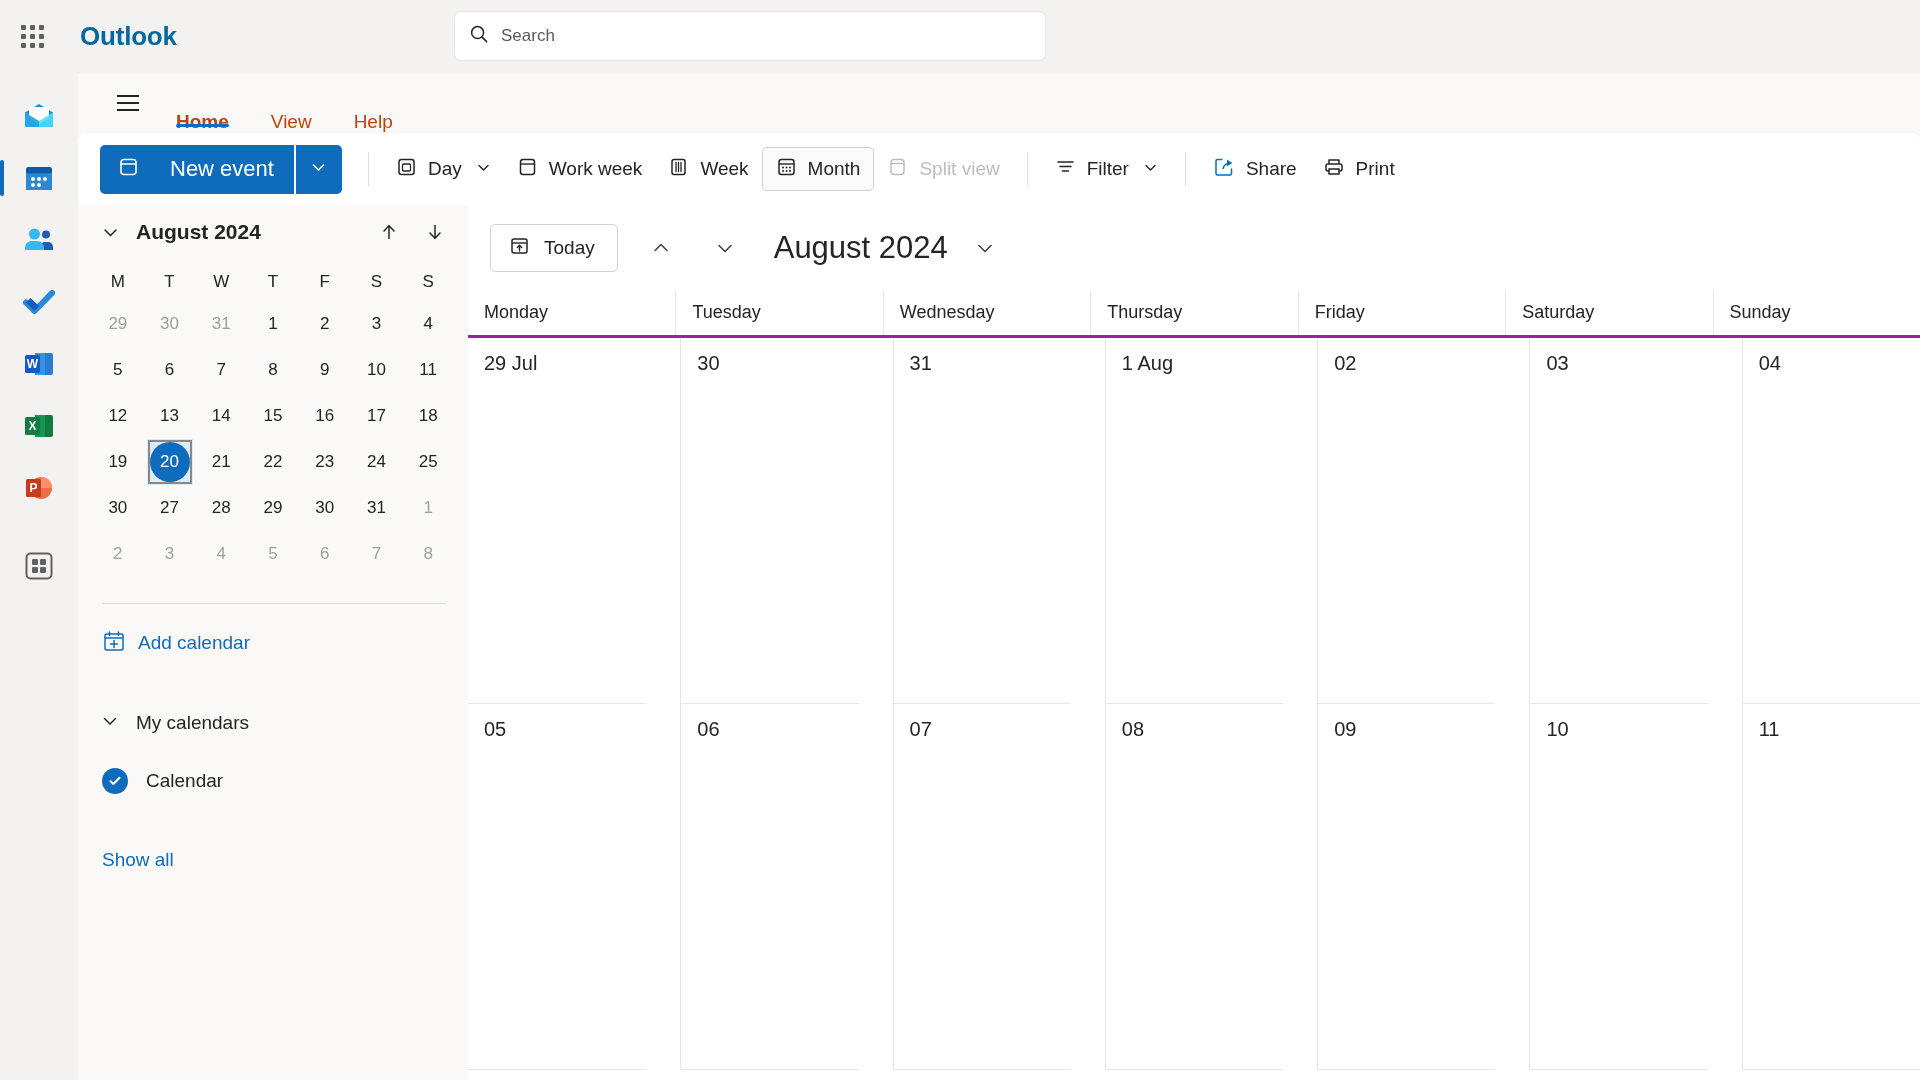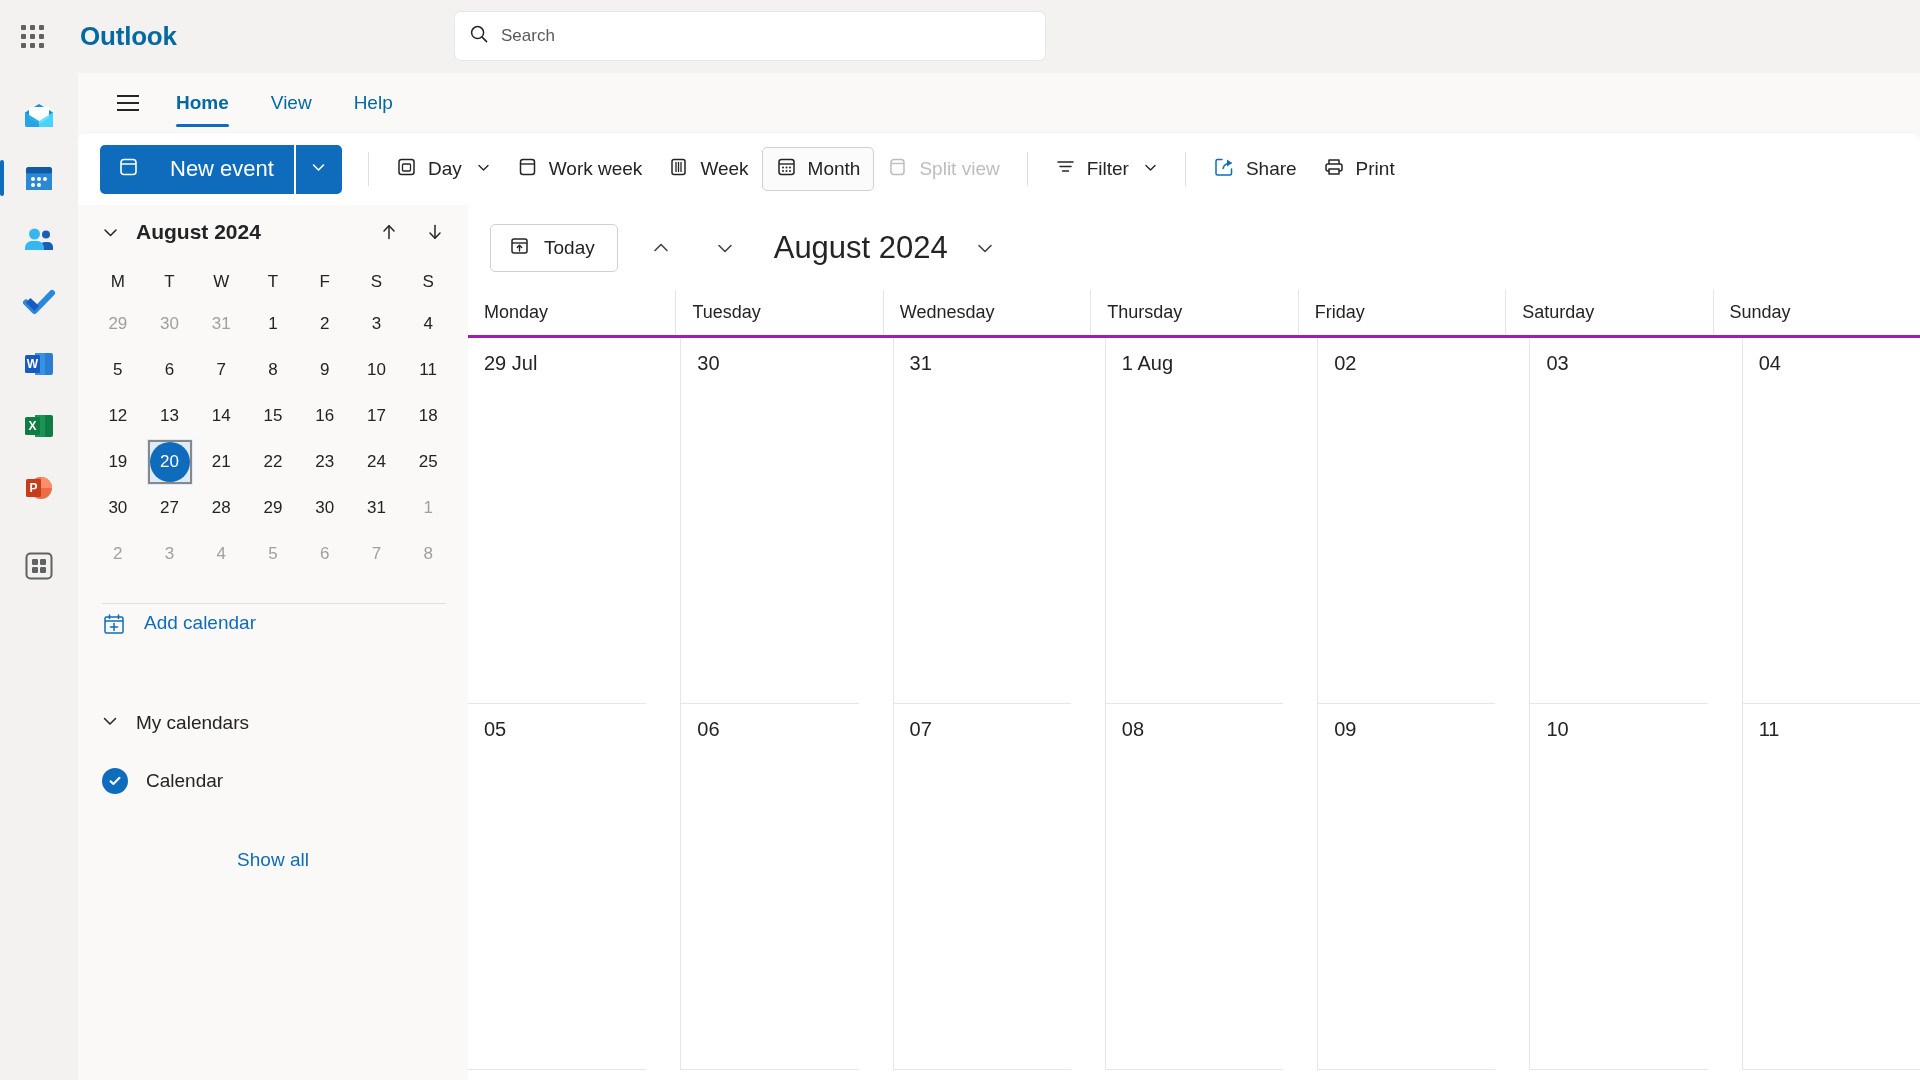--- a/index.html
+++ b/index.html
@@ -69,22 +69,22 @@
     display: flex; align-items: center;
   }
   .hamburger {
     width: 44px; height: 40px; margin-left: 28px;
     display: flex; flex-direction: column; justify-content: center; align-items: center; gap: 5px;
     cursor: pointer; border-radius: 4px;
   }
   .hamburger i { display: block; width: 22px; height: 2px; background: #242424; }
   .ribtab {
     position: relative; height: 60px; padding: 0 16px;
-    display: flex; align-items: center; justify-content: center;
-    font-size: 19px; color: #0369a1; cursor: pointer;
+    display: flex; align-items: flex-end; justify-content: center;
+    font-size: 19px; color: #c2410c; cursor: pointer;
     margin-left: 10px;
   }
   .ribtab.active { font-weight: 700; }
   .ribtab.active::after {
     content: ""; position: absolute; left: 16px; right: 16px; bottom: 6px;
     height: 3px; background: #0f6cbd; border-radius: 2px;
   }
 
   
   .cmdbar {
@@ -156,41 +156,41 @@
     background: #0f6cbd; color: #ffffff;
   }
   .mini-cellwrap.focused {
     outline: 2px solid #8a8886; outline-offset: -3px; background: #deecf9;
     width: 46px; height: 46px; margin: 0 auto; box-sizing: border-box;
   }
 
   .pane-divider { height: 1px; background: #e1dfdd; margin: 26px 22px 0 24px; }
 
   .addcal {
-    display: flex; gap: 18px;
+    display: flex; align-items: center; gap: 12px;
     padding: 0 24px; height: 62px; margin-top: 8px; cursor: pointer;
   }
   .addcal-label { font-size: 19px; color: #0f6cbd; }
 
   .mycal-head {
     display: flex; align-items: center; gap: 16px;
     padding: 0 22px; height: 58px; margin-top: 20px; cursor: pointer;
   }
   .mycal-title { font-size: 19px; font-weight: 400; color: #242424; }
 
   .calrow { display: flex; align-items: center; gap: 18px; padding: 0 24px; height: 58px; cursor: pointer; }
   .cal-check {
     width: 26px; height: 26px; border-radius: 50%; background: #0f6cbd;
     display: flex; align-items: center; justify-content: center; flex: 0 0 auto;
   }
   .cal-name { font-size: 19px; color: #242424; }
 
   .showall {
     padding: 0 24px; height: 56px; display: flex; align-items: center;
-    margin-top: 22px; cursor: pointer; justify-content: center;
+    margin-top: 22px; cursor: pointer;
   }
   .showall span { font-size: 19px; color: #0f6cbd; }
 
   
   .mainpane {
     position: absolute; left: 468px; top: 205px; width: 1452px; height: 875px;
     background: #ffffff;
   }
   .cal-toolbar {
     height: 85px; display: flex; align-items: center; padding-left: 22px;

